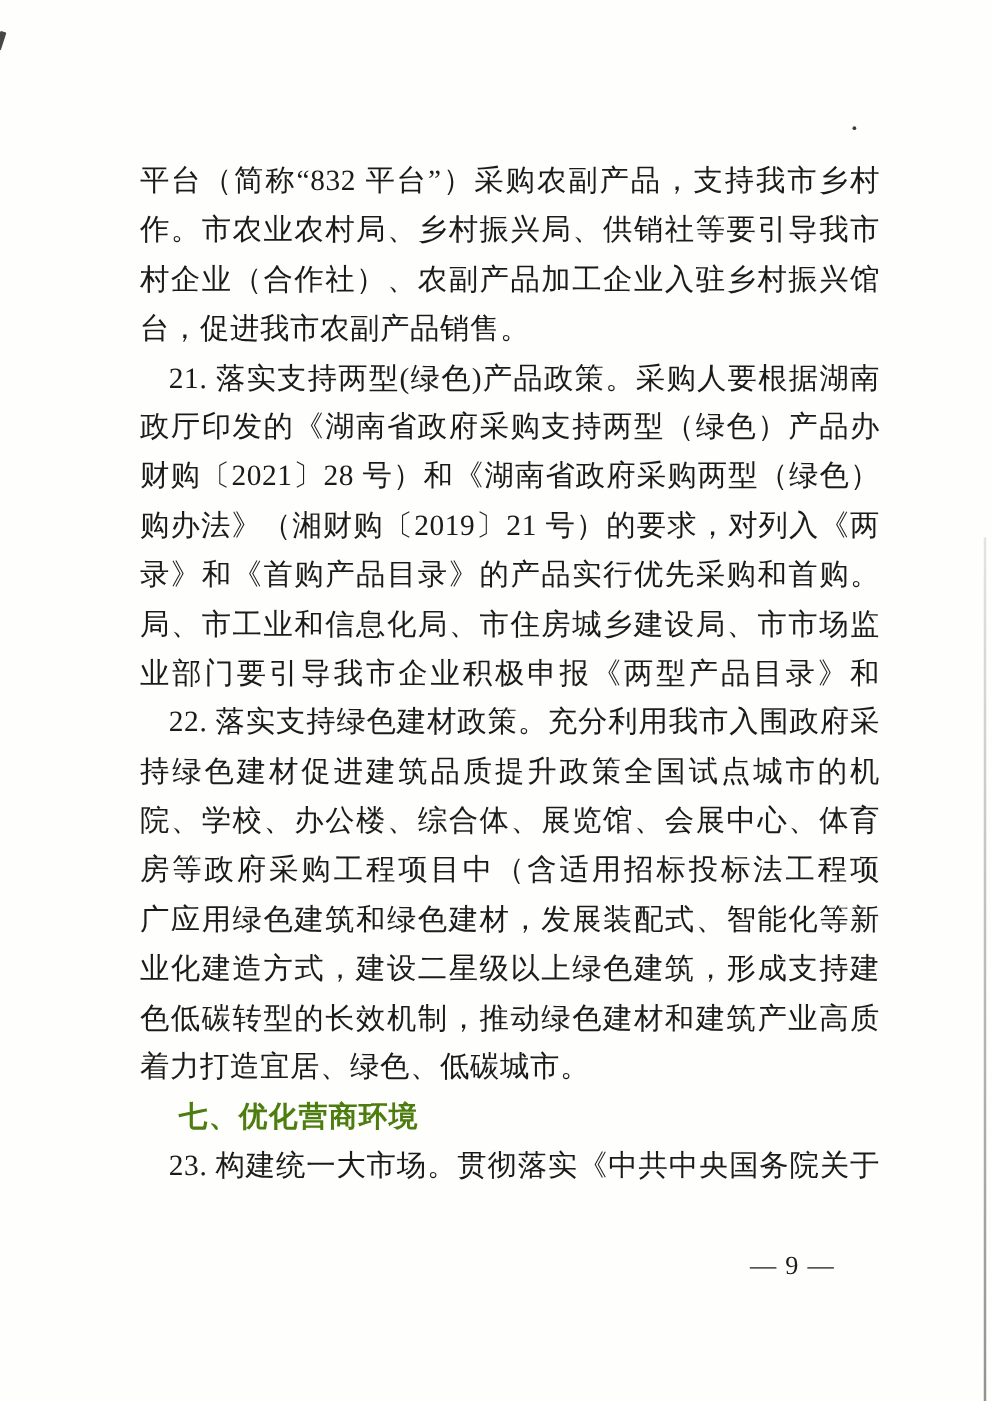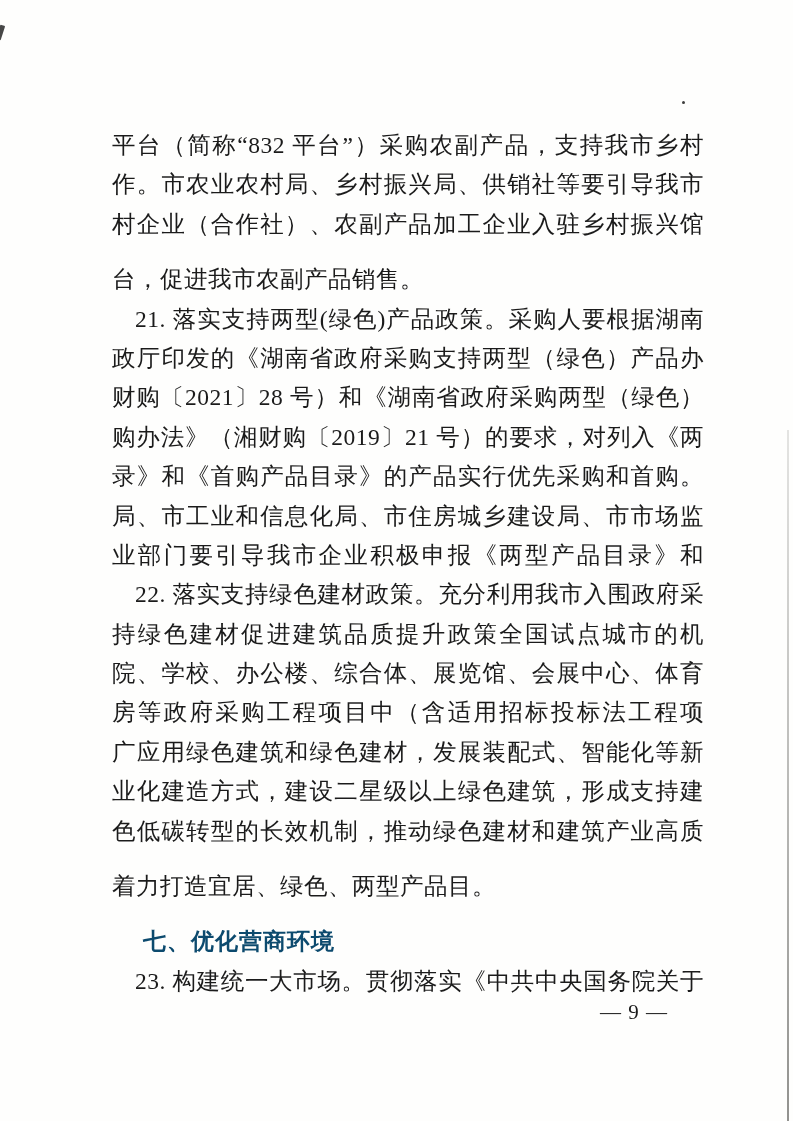--- a/index.html
+++ b/index.html
@@ -35,30 +35,29 @@
   }
   .line.fill {
     white-space: normal;
     text-align: justify;
     text-align-last: justify;
     overflow: hidden;
   }
   .line.end {
     text-align: left;
     text-align-last: left;
-    margin-top: 16px;
   }
   .line.num {
     text-indent: 23px;
   }
   .line.heading {
     font-family: "Liberation Sans", "DejaVu Sans", sans-serif;
     font-weight: 700;
     font-size: 23px;
-    color: #0c4a6e;
+    color: #4d7c0f;
     text-indent: 31px;
     letter-spacing: 1px;
   }
   .page-number {
     position: absolute;
     top: 1000px;
     right: 125px;
     font-size: 21px;
     letter-spacing: 1px;
     color: #1b1b1b;
@@ -116,21 +115,21 @@
     <div class="line fill">局、市工业和信息化局、市住房城乡建设局、市市场监管局等行</div>
     <div class="line fill">业部门要引导我市企业积极申报《两型产品目录》和《首购产品</div>
 
     <div class="line fill num">22. 落实支持绿色建材政策。充分利用我市入围政府采购支</div>
     <div class="line fill">持绿色建材促进建筑品质提升政策全国试点城市的机遇，在医</div>
     <div class="line fill">院、学校、办公楼、综合体、展览馆、会展中心、体育馆、保障</div>
     <div class="line fill">房等政府采购工程项目中（含适用招标投标法工程项目）积极推</div>
     <div class="line fill">广应用绿色建筑和绿色建材，发展装配式、智能化等新型建筑工</div>
     <div class="line fill">业化建造方式，建设二星级以上绿色建筑，形成支持建筑领域绿</div>
     <div class="line fill">色低碳转型的长效机制，推动绿色建材和建筑产业高质量发展，</div>
-    <div class="line end">着力打造宜居、绿色、两型产品目。</div>
+    <div class="line end">着力打造宜居、绿色、低碳城市。</div>
 
     <div class="line heading end">七、优化营商环境</div>
 
     <div class="line fill num">23. 构建统一大市场。贯彻落实《中共中央国务院关于加快</div>
   </main>
 
   <div class="page-number">— 9 —</div>
 </div>
 
 </body></html>

